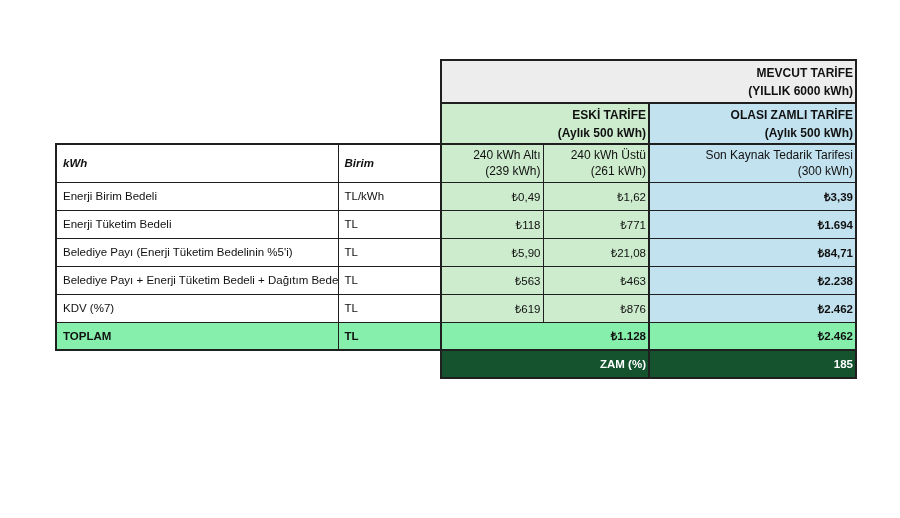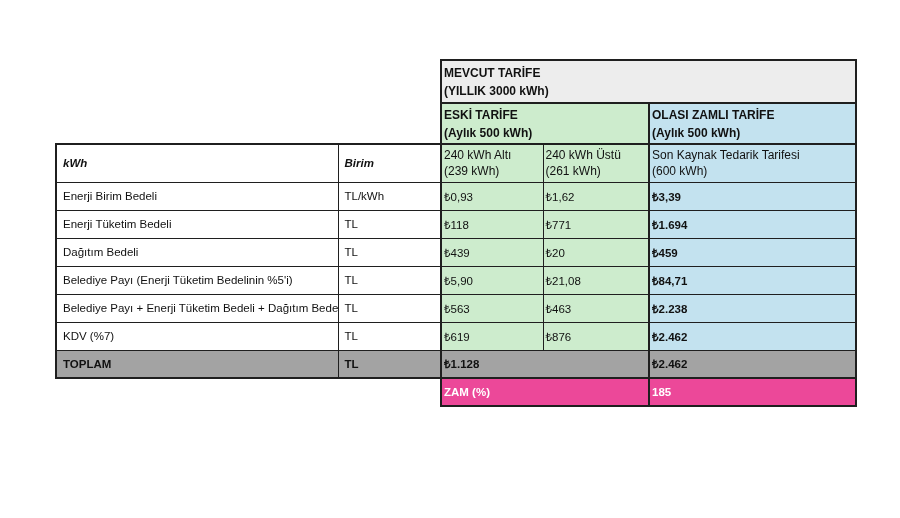--- a/index.html
+++ b/index.html
@@ -22,27 +22,27 @@
   }
   td {
     border: 1px solid #1f1f1f;
     padding: 0 6px;
     font-size: 11.5px;
     vertical-align: middle;
     overflow: hidden;
     white-space: nowrap;
   }
   .nocell { border: none; background: #ffffff; }
-  .c  { text-align: left; padding: 0 2px; }
+  .c  { text-align: right; padding: 0 2px; }
   .b  { font-weight: bold; }
   .gray   { background: #ededed; }
   .green  { background: #cdeccd; margin-top: 24px; }
   .blue   { background: #c3e2ef; }
-  .yellow { background: #a3a3a3; }
-  .red    { background: #ec4899; color: #ffffff; margin-top: 6px; }
+  .yellow { background: #86efac; }
+  .red    { background: #14532d; color: #ffffff; margin-top: 6px; }
   .hdr { font-size: 12px; font-weight: bold; line-height: 1.5; }
   .hdr2 { font-size: 12px; font-weight: normal; line-height: 1.35; }
   .bt2 { border-top-width: 2px; font-style: italic; }
   .bb2 { border-bottom-width: 2px; }
   .bl2 { border-left-width: 2px; }
   .br2 { border-right-width: 2px; }
   .b2  { border-width: 2px; }
   tr.h1 { height: 43px; }
   tr.h2 { height: 41px; }
   tr.h3 { height: 38px; }
@@ -59,21 +59,21 @@
       <col style="width:102px">
       <col style="width:106px">
       <col style="width:207px">
     </colgroup>
 
     <tbody>
         <tr class="h1">
       <td colspan="2" class="nocell"></td>
       <td colspan="3" class="gray c hdr b2">
         <div>MEVCUT TARİFE</div>
-        <div>(YILLIK 3000 kWh)</div>
+        <div>(YILLIK 6000 kWh)</div>
       </td>
     </tr>
 
     <tr class="h2">
       <td colspan="2" class="nocell"></td>
       <td colspan="2" class="green c hdr b2">
         <div>ESKİ TARİFE</div>
         <div>(Aylık 500 kWh)</div>
       </td>
       <td class="blue c hdr b2">
@@ -88,44 +88,37 @@
       <td class="green c hdr2 bl2">
         <div>240 kWh Altı</div>
         <div>(239 kWh)</div>
       </td>
       <td class="green c hdr2">
         <div>240 kWh Üstü</div>
         <div>(261 kWh)</div>
       </td>
       <td class="blue c hdr2 bl2 br2">
         <div>Son Kaynak Tedarik Tarifesi</div>
-        <div>(600 kWh)</div>
+        <div>(300 kWh)</div>
       </td>
     </tr>
 
     <tr class="hr">
       <td class="bl2">Enerji Birim Bedeli</td>
       <td>TL/kWh</td>
-      <td class="green c bl2">₺0,93</td>
+      <td class="green c bl2">₺0,49</td>
       <td class="green c">₺1,62</td>
       <td class="blue c b bl2 br2">₺3,39</td>
     </tr>
     <tr class="hr">
       <td class="bl2">Enerji Tüketim Bedeli</td>
       <td>TL</td>
       <td class="green c bl2">₺118</td>
       <td class="green c">₺771</td>
       <td class="blue c b bl2 br2">₺1.694</td>
-    </tr>
-    <tr class="hr">
-      <td class="bl2">Dağıtım Bedeli</td>
-      <td>TL</td>
-      <td class="green c bl2">₺439</td>
-      <td class="green c">₺20</td>
-      <td class="blue c b bl2 br2">₺459</td>
     </tr>
     <tr class="hr">
       <td class="bl2">Belediye Payı (Enerji Tüketim Bedelinin %5'i)</td>
       <td>TL</td>
       <td class="green c bl2">₺5,90</td>
       <td class="green c">₺21,08</td>
       <td class="blue c b bl2 br2">₺84,71</td>
     </tr>
     <tr class="hr">
       <td class="bl2">Belediye Payı + Enerji Tüketim Bedeli + Dağıtım Bedeli</td>

